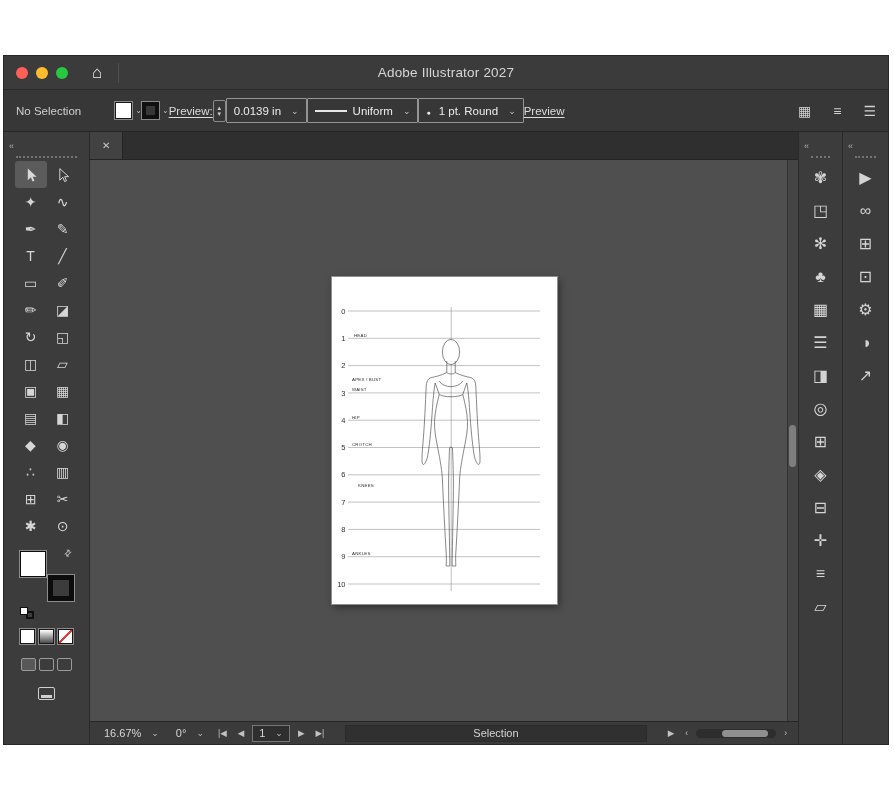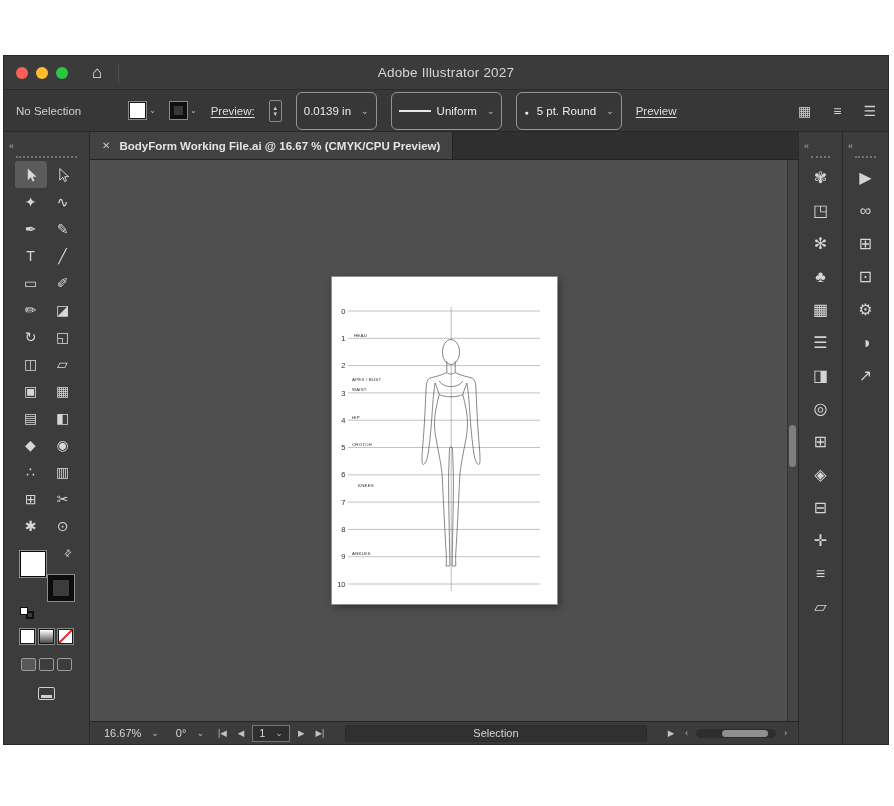--- a/index.html
+++ b/index.html
@@ -24,38 +24,38 @@
            color:#fff; font-size:12.5px; font-family:inherit; cursor:pointer; }
   .search, .wsicon, .panelicon { display:inline-flex; cursor:pointer; }
   .wsicon { width:18px; height:13px; border-radius:2px; overflow:hidden; }
   .wsicon .ws-a { flex:1; background:#c8804a; }
   .wsicon .ws-b { width:6px; background:#e9dac7; }
   .panelicon { width:17px; height:13px; border:1.5px solid #d9d9d9; border-radius:2.5px; position:relative; }
   .panelicon i { position:absolute; top:0; bottom:0; right:0; width:5px; background:#d9d9d9; }
 
   
   .controlbar { height:42px; background:#373737; border-bottom:1px solid #262626;
-                display:flex; align-items:center; gap:14px; padding:0 12px;
+                display:flex; align-items:center; gap:0; padding:0 12px;
                 font-size:11.5px; color:#d9d9d9; flex:0 0 42px; }
   .cb-text { color:#cfcfcf; }
   .swatch-group { display:flex; align-items:center; gap:3px; cursor:pointer; }
   .swatch-group:first-of-type { margin-left:34px; }
   .fill-swatch { width:17px; height:17px; background:#fff; border:1px solid #1a1a1a;
                  box-shadow:0 0 0 1px #8a8a8a; display:inline-block; }
   .stroke-swatch { width:17px; height:17px; border:4px solid #101010; background:#373737;
                    box-shadow:0 0 0 1px #8a8a8a; display:inline-block; }
   .mini-caret { font-size:8px; color:#bdbdbd; }
   .cb-link { color:#dcdcdc; text-decoration:underline; text-underline-offset:2px; cursor:pointer; }
   .stepper { width:13px; height:22px; border:1px solid #8a8a8a; border-radius:2px;
              display:inline-flex; flex-direction:column; align-items:center;
              justify-content:center; line-height:.75; cursor:pointer; }
   .stepper::before { content:"▴"; font-size:7px; color:#ccc; }
   .stepper::after  { content:"▾"; font-size:7px; color:#ccc; }
-  .cb-field { display:inline-flex; align-items:center; gap:6px; height:38px;
-              border:1px solid #949494; border-radius:6px; padding:0 7px;
+  .cb-field { display:inline-flex; align-items:center; gap:6px; height:25px;
+              border:1px solid #949494; border-radius:1px; padding:0 7px;
               color:#ececec; cursor:pointer; white-space:nowrap; }
   .dd::after { content:"⌄"; font-size:9px; color:#c4c4c4; margin-left:4px; }
   .lineglyph { width:32px; height:2px; background:#e6e6e6; display:inline-block; }
   .brushdot::before { content:"●"; font-size:7px; color:#eee; margin-right:2px; }
   .cb-right { margin-left:auto; display:flex; gap:22px; align-items:center; }
   .cb-icon { font-size:14px; color:#cfcfcf; cursor:pointer; }
 
   
   .main { flex:1; display:flex; min-height:0; }
 
@@ -170,21 +170,21 @@
     <span class="stepper"></span>
     <div class="cb-field dd">
       <span>0.0139 in</span>
     </div>
     <div class="cb-field dd">
       <span class="lineglyph"></span>
       <span>Uniform</span>
     </div>
     <div class="cb-field dd">
       <span class="brushdot"></span>
-      <span>5 pt. Round</span>
+      <span>1 pt. Round</span>
     </div>
     <span class="cb-link">Preview</span>
     <div class="cb-right">
       <span class="cb-icon">▦</span>
       <span class="cb-icon">≡</span>
       <span class="cb-icon">☰</span>
     </div>
   </div>
 
   <div class="main">
@@ -255,21 +255,20 @@
       </div>
       <div class="screen-mode">
           <i></i>
         </div>
     </div>
 
     <div class="center">
       <div class="tabstrip">
         <div class="tab active">
           <span class="tab-close">✕</span>
-          <span class="tab-title">BodyForm Working File.ai @ 16.67 % (CMYK/CPU Preview)</span>
         </div>
       </div>
 
       <div class="canvas">
         <div class="artboard">
           <svg viewBox="0 0 225 327">
             <g id="ruler">
                 <line x1="16" y1="34" x2="208" y2="34"></line>
                 <text x="13.5" y="36.6" class="num">0</text>
                 <line x1="16" y1="61.3" x2="208" y2="61.3"></line>

